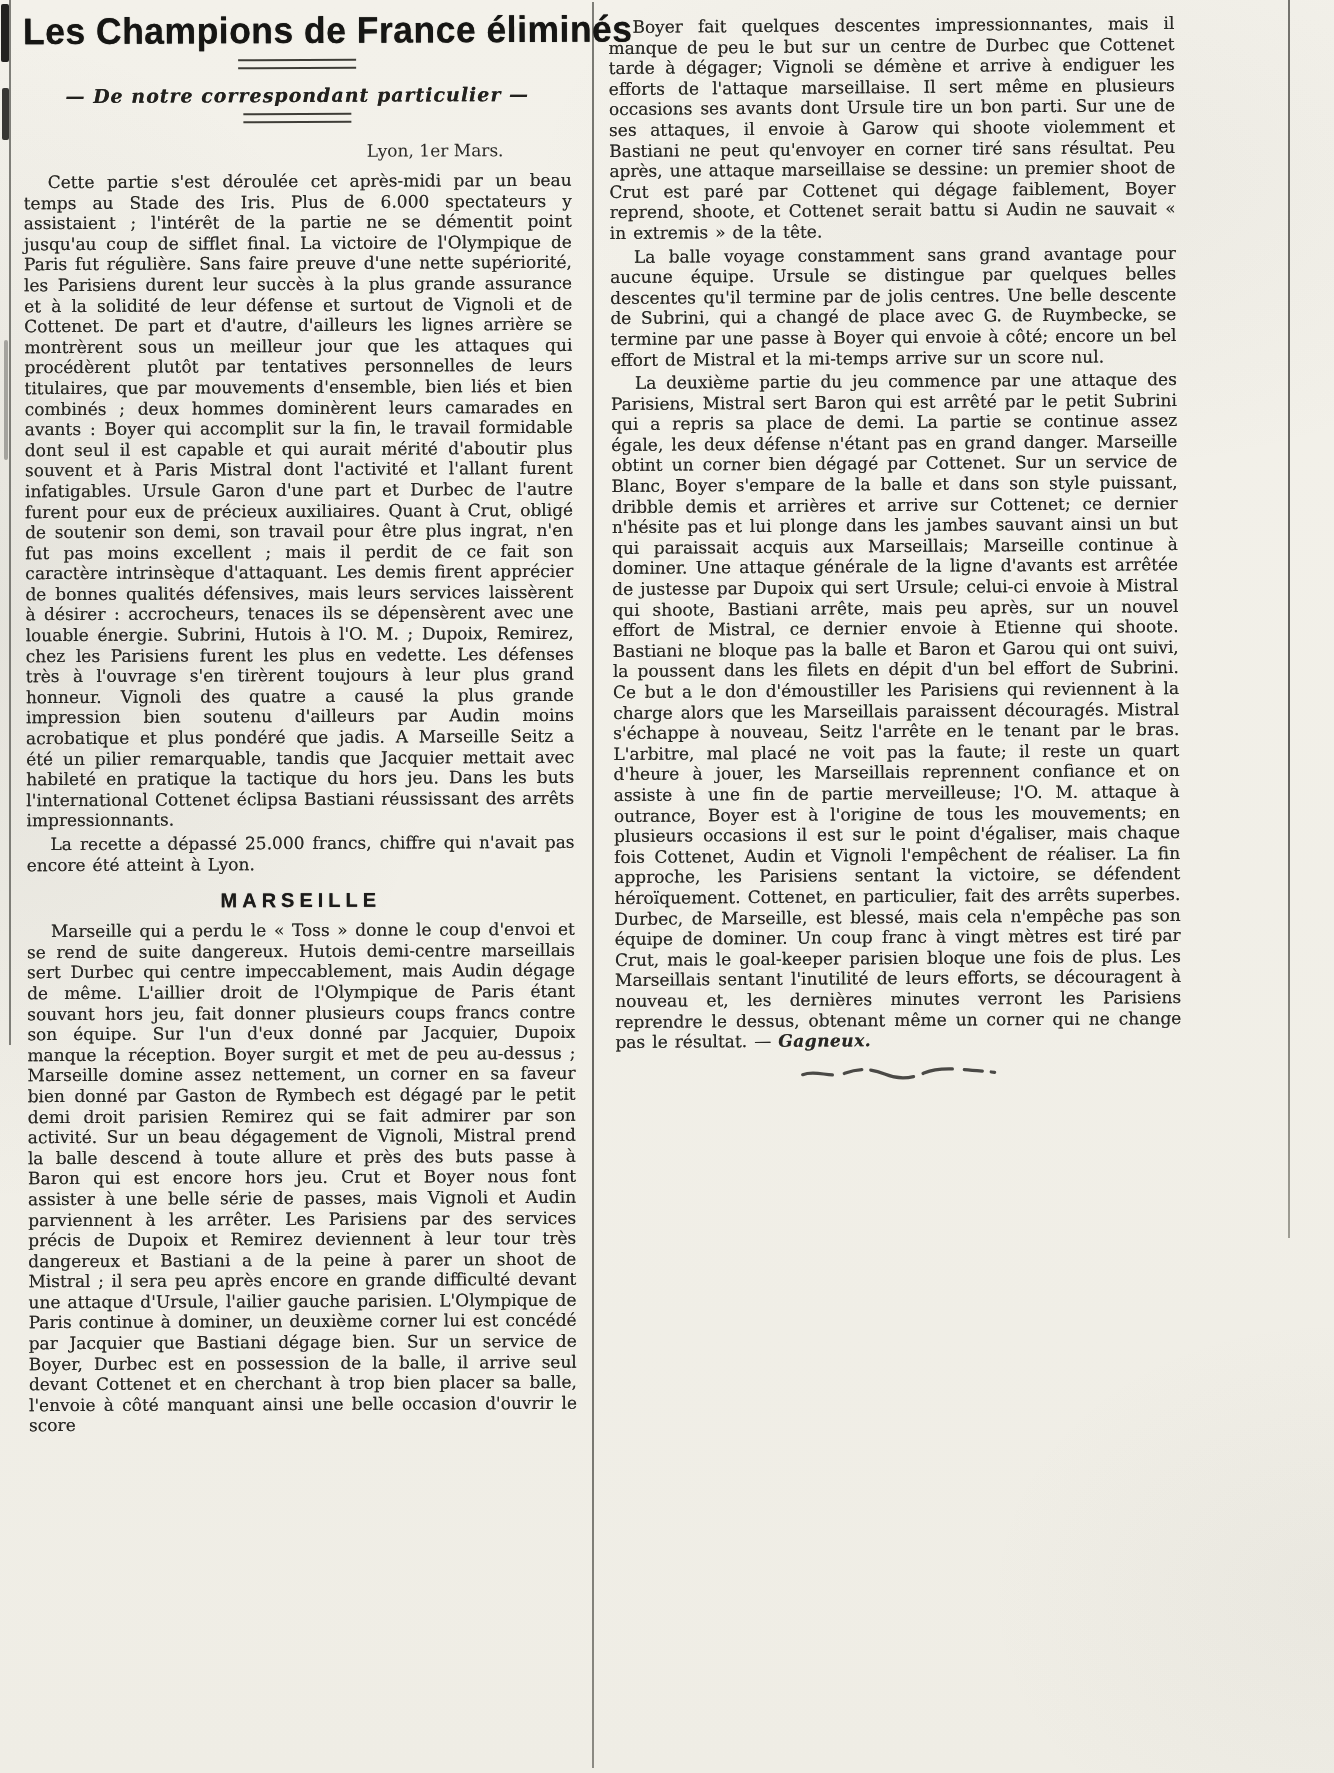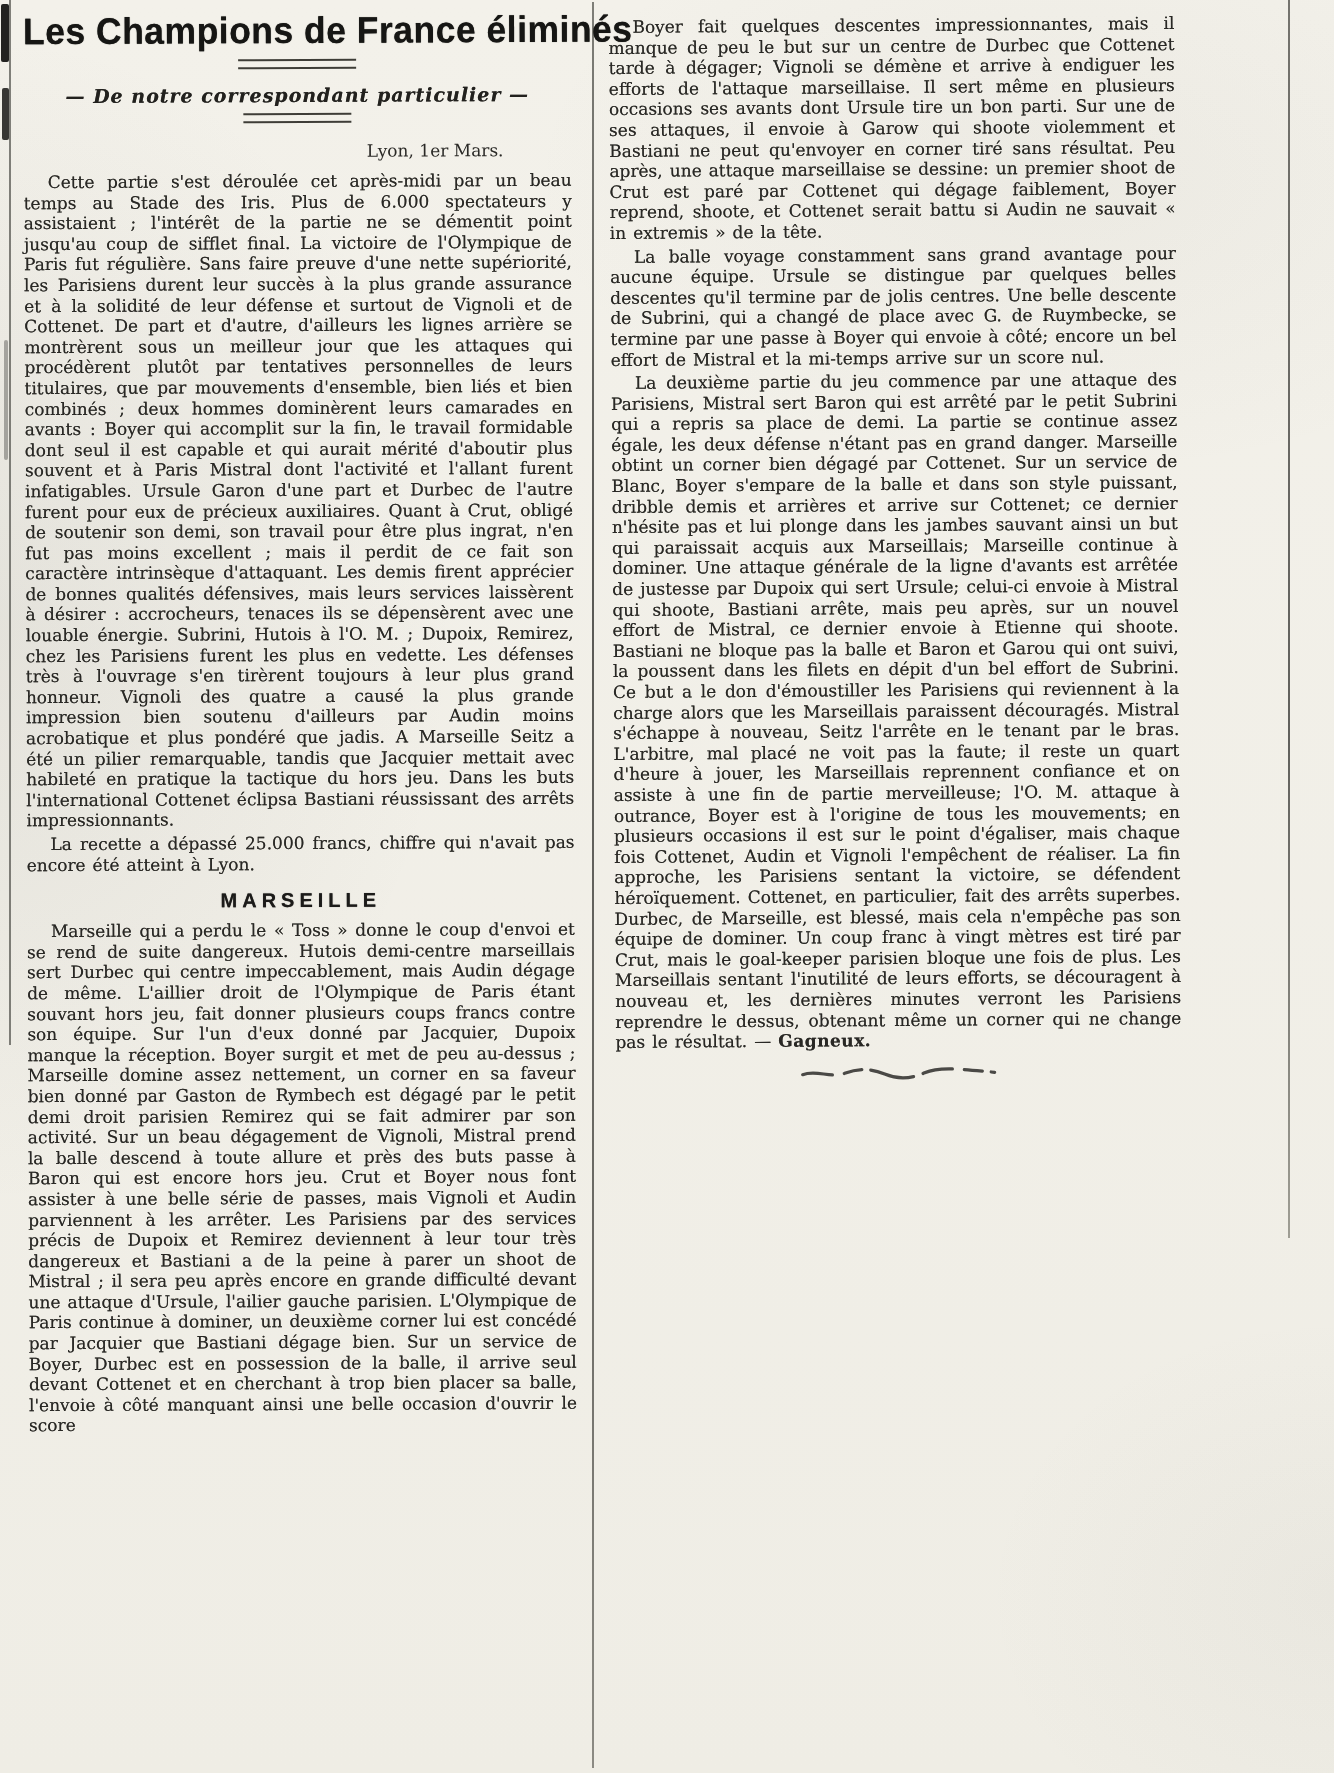--- a/index.html
+++ b/index.html
@@ -55,21 +55,21 @@
     text-shadow:0 0 .55px rgba(30,30,25,.65);
     hyphens:auto;-webkit-hyphens:auto;
   }
   .p-first{margin-top:10px;}
   .subhead{
     margin:15px 0 8px 0;text-align:center;
     font-family:"Liberation Sans", sans-serif;font-weight:bold;
     font-size:20px;letter-spacing:5px;color:#1c1b19;
     text-shadow:0 0 .7px rgba(20,20,18,.8);
   }
-  .signature{font-weight:600;letter-spacing:.5px;}
+  .signature{font-style:italic;font-weight:600;letter-spacing:.5px;}
   .squiggle-wrap{margin-top:14px;text-align:center;}
   .squiggle-wrap svg{opacity:.85;}
 </style>
 </head>
 <body>
 
 <div class="rule rule-left"></div>
 <div class="rule rule-center"></div>
 <div class="rule rule-right"></div>
 <div class="edge-blob blob-a"></div>

